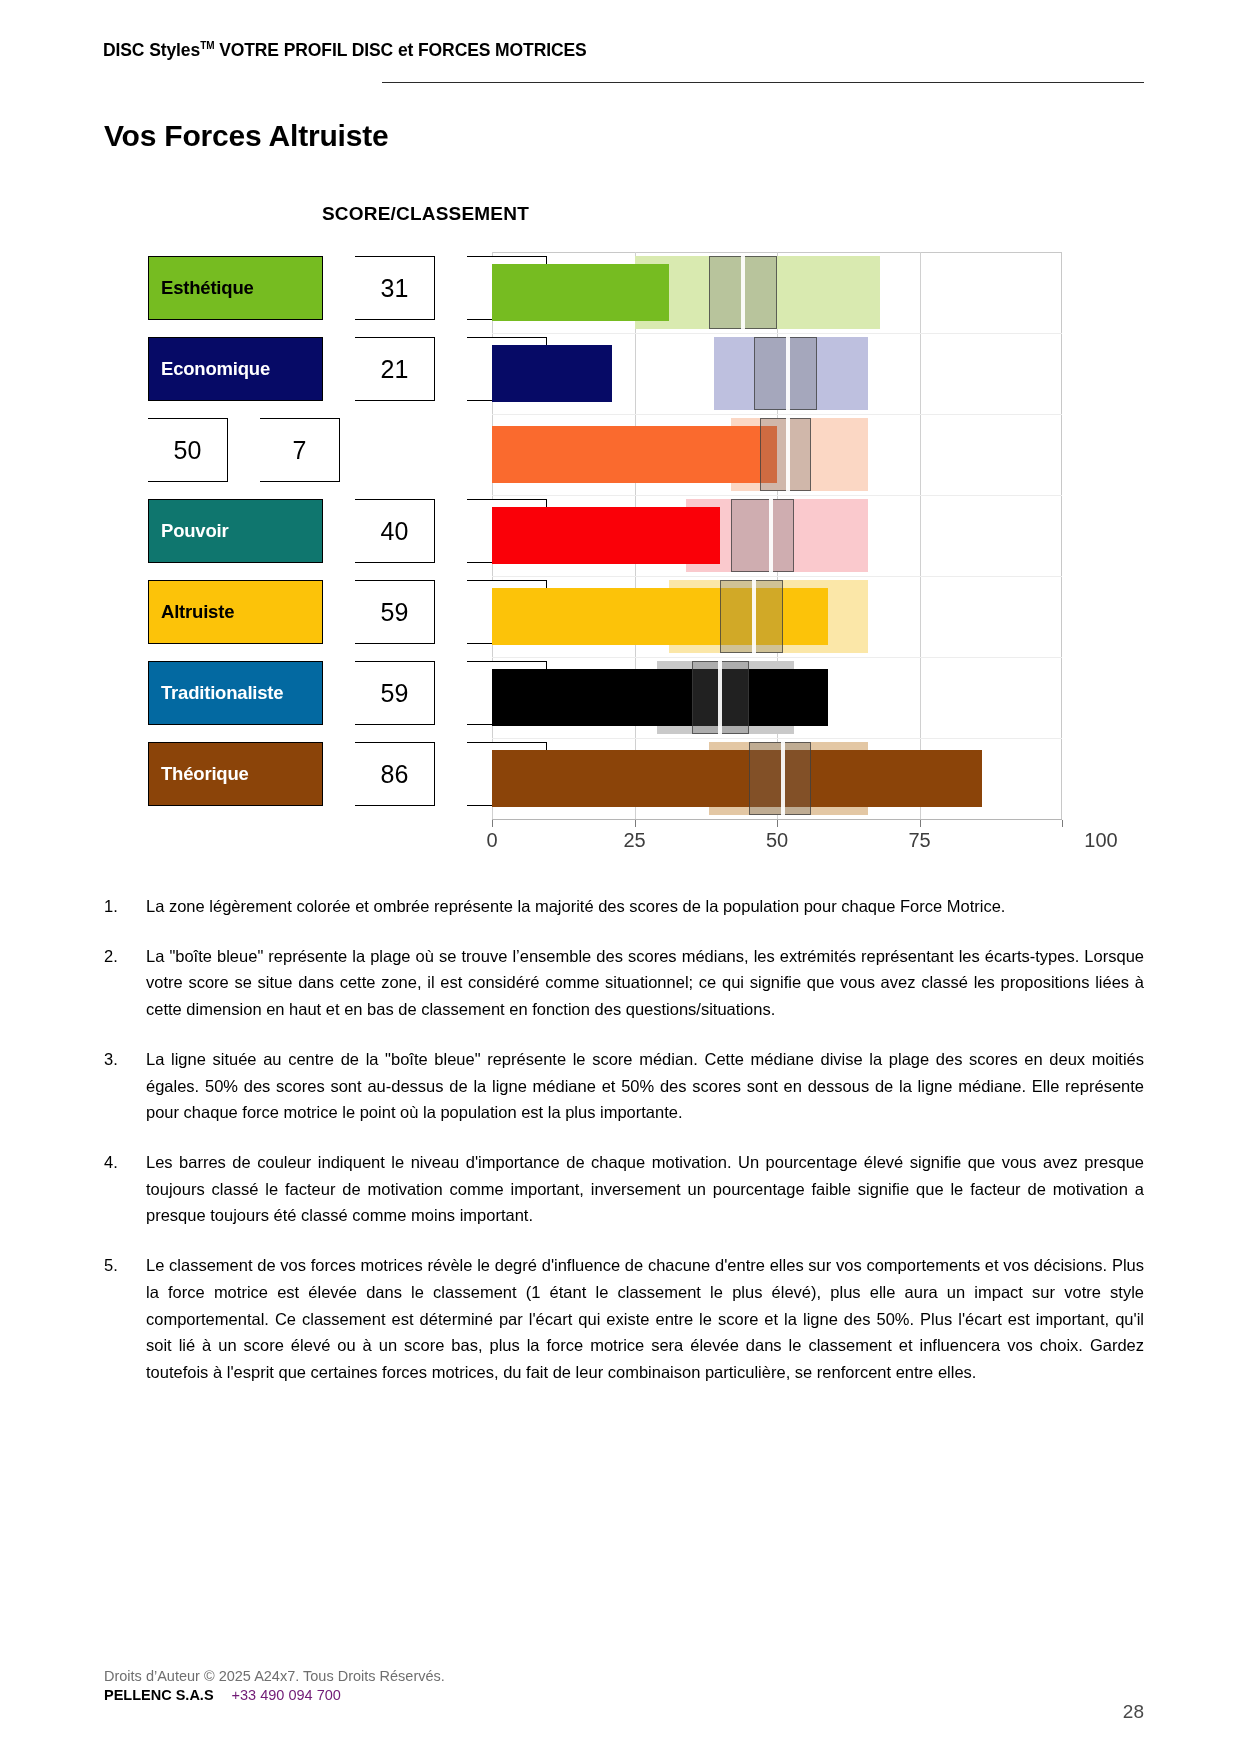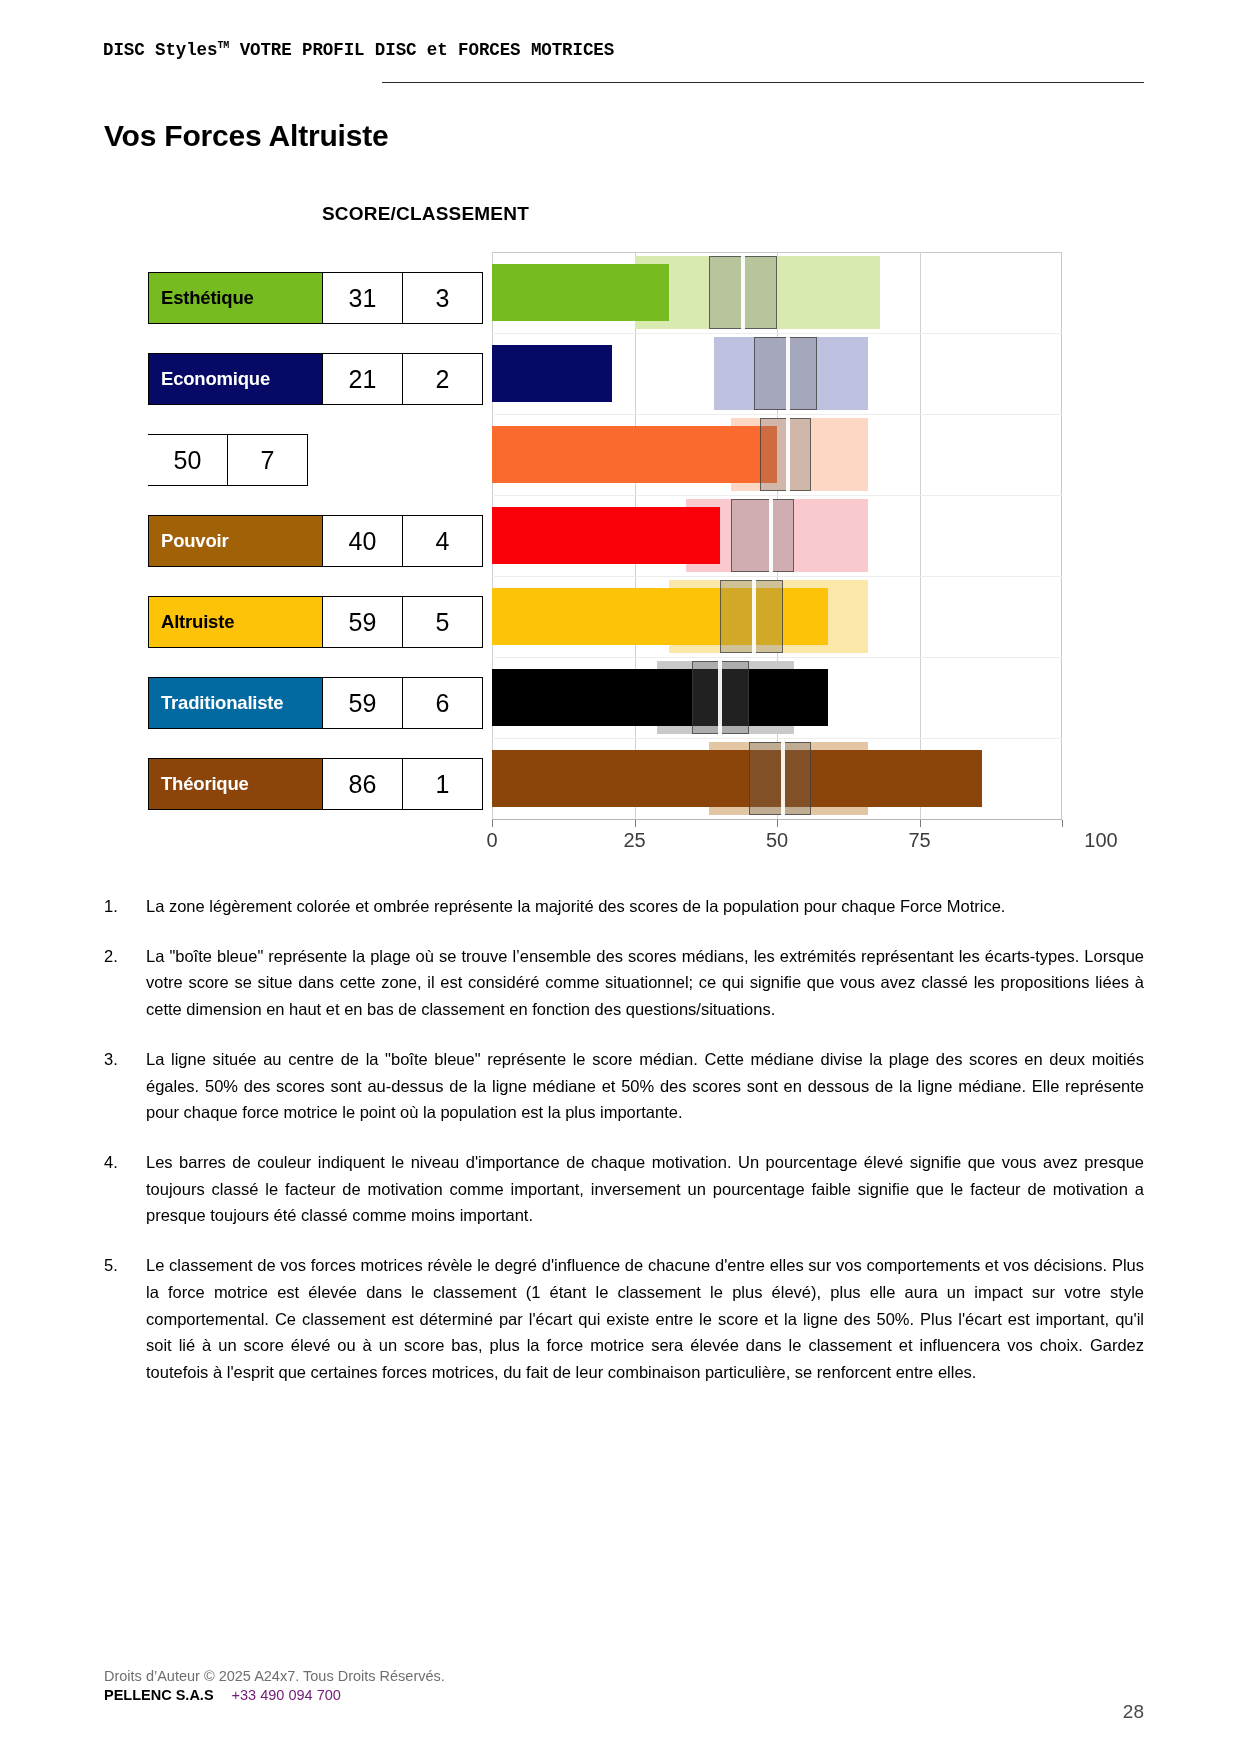--- a/index.html
+++ b/index.html
@@ -19,21 +19,20 @@
     position: absolute;
     inset: 0;
   }
 
   
   .doc-header {
     position: absolute;
     left: 103px;
     top: 40px;
     width: 1040px;
-    font-family: Liberation Mono, monospace;
   }
   .doc-header-title {
     font-size: 17.5px;
     font-weight: bold;
     letter-spacing: -0.1px;
     white-space: nowrap;
   }
   .doc-header-title sup {
     font-size: 10px;
     vertical-align: super;
@@ -86,24 +85,25 @@
   .chart-row {
     position: relative;
     height: 81px;
     box-sizing: border-box;
   }
 
   
   .row-table {
     position: absolute;
     left: 0;
-    top: 20px;
-    height: 52px;
+    top: 4px;
+    height: 64px;
     display: flex;
     align-items: stretch;
+    gap: 32px;
   }
   .cell-label {
     width: 175px;
     display: flex;
     align-items: center;
     padding-left: 12px;
     box-sizing: border-box;
     font-size: 18.5px;
     font-weight: bold;
     border: 1.6px solid #000;
@@ -345,21 +345,21 @@
           </div>
           <div class="plot">
             <div class="band" style="left: 239.4px; width: 136.8px; background: rgb(251, 215, 196);"></div>
             <div class="bar" style="left: 0px; width: 285px; background: rgb(250, 106, 46);"></div>
             <div class="box" style="left: 267.9px; width: 51.3px;"></div>
             <div class="median" style="left: 294.4px;"></div>
           </div>
         </div>
         <div class="chart-row">
           <div class="row-table">
-            <div class="cell-label" style="background: #a16207; color: rgb(255, 255, 255);">Pouvoir</div>
+            <div class="cell-label" style="background: #0f766e; color: rgb(255, 255, 255);">Pouvoir</div>
             <div class="cell-num">40</div>
             <div class="cell-num">4</div>
           </div>
           <div class="plot">
             <div class="band" style="left: 193.8px; width: 182.4px; background: rgb(250, 201, 205);"></div>
             <div class="bar" style="left: 0px; width: 228px; background: rgb(250, 0, 8);"></div>
             <div class="box" style="left: 239.4px; width: 62.7px;"></div>
             <div class="median" style="left: 277.3px;"></div>
           </div>
         </div>

